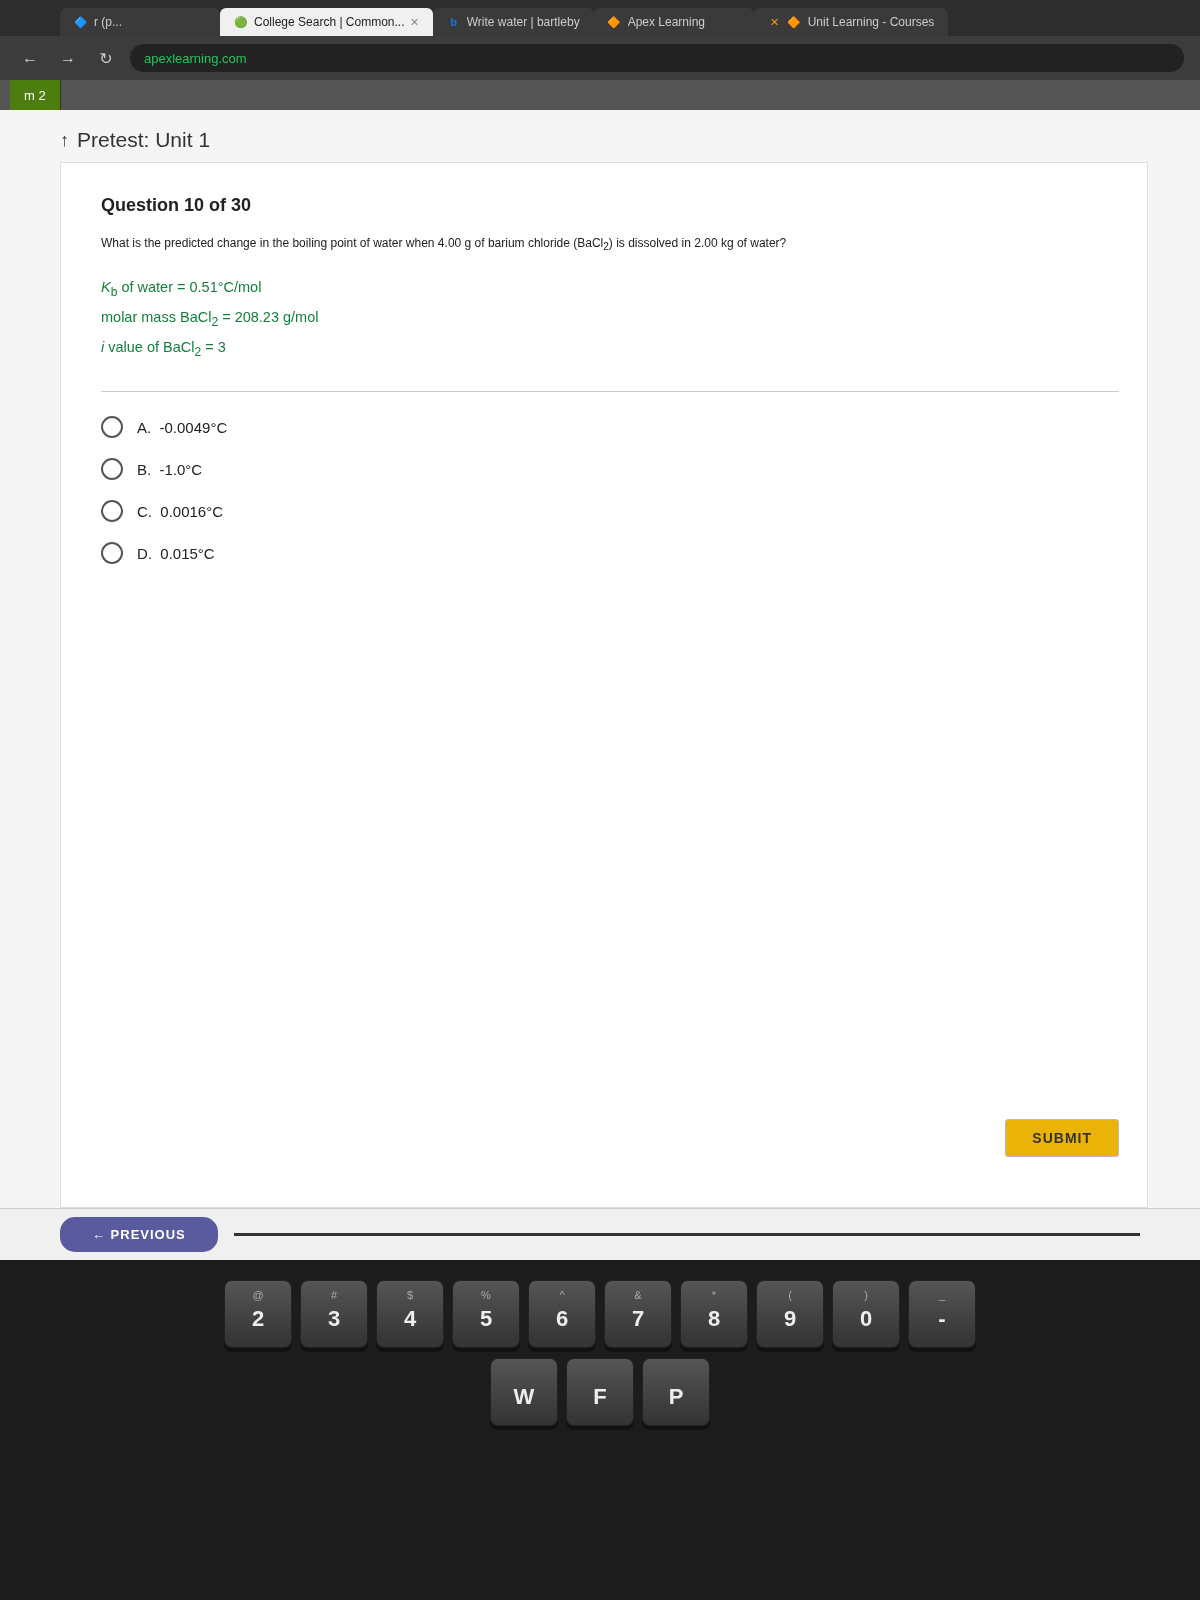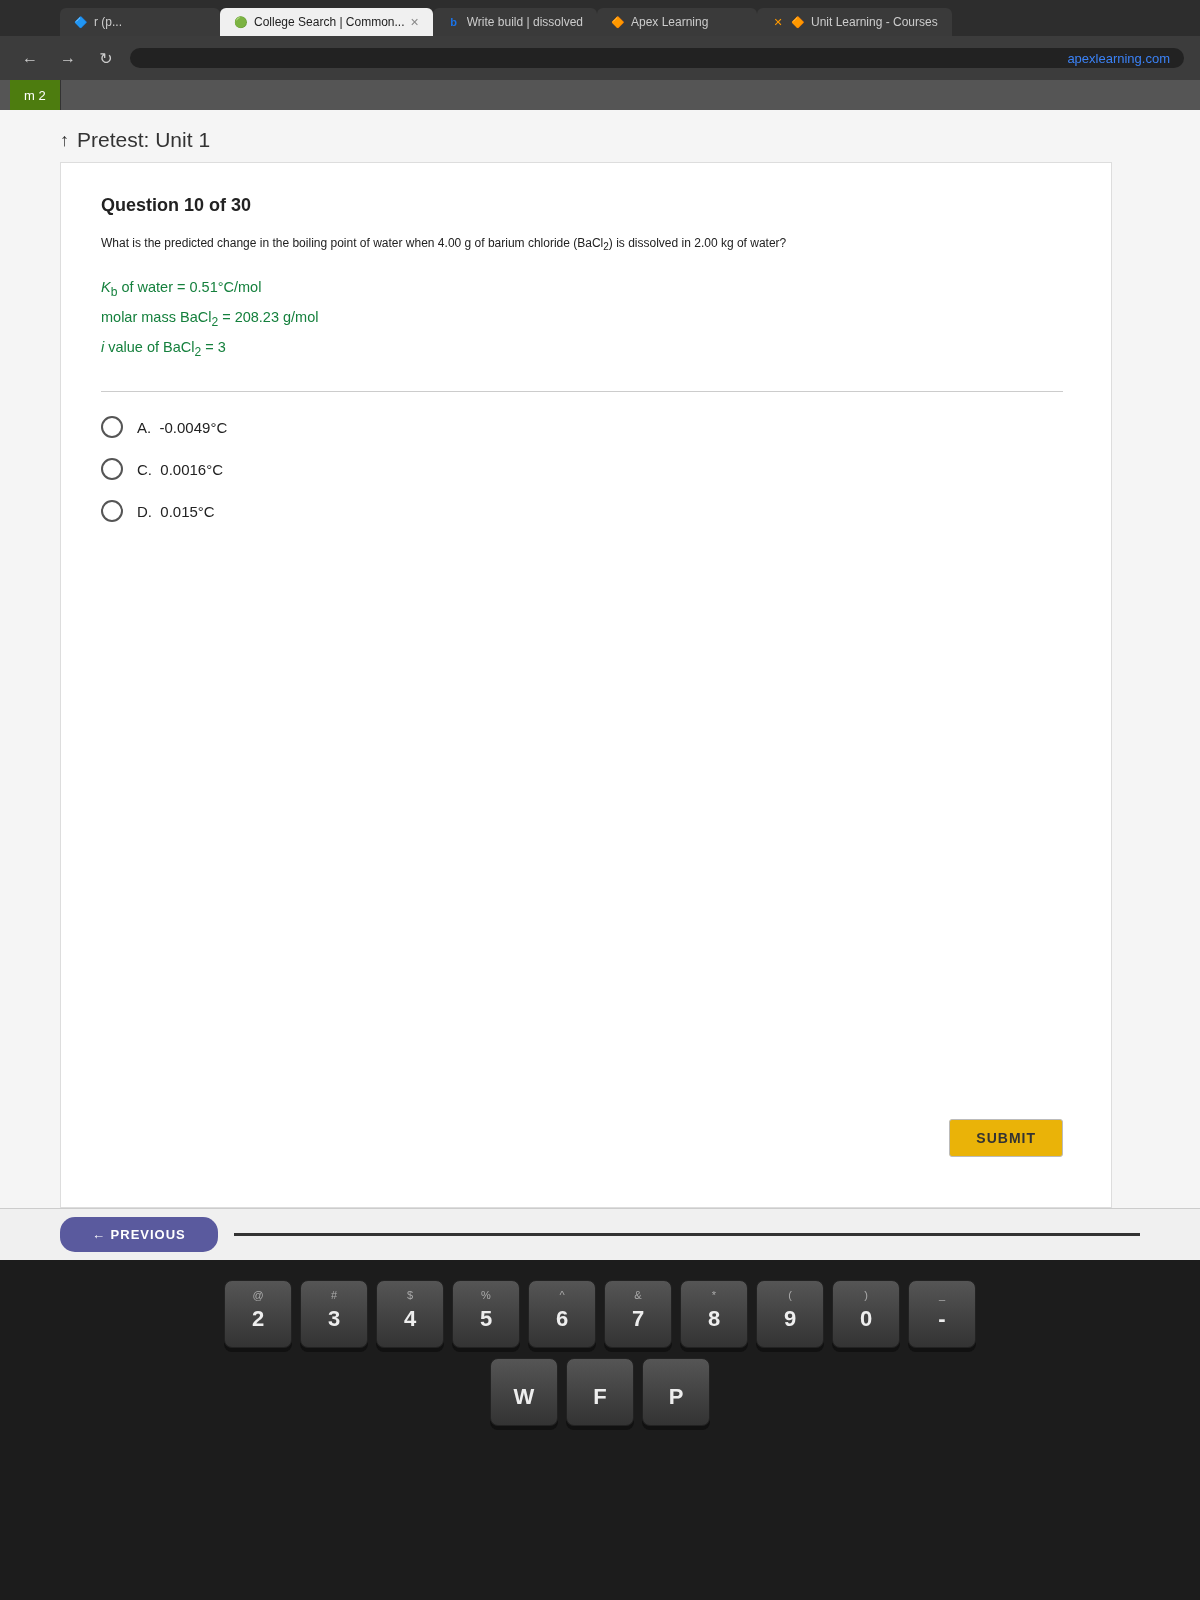--- a/index.html
+++ b/index.html
@@ -81,28 +81,27 @@
       border: none;
       color: #ccc;
       font-size: 16px;
       cursor: pointer;
       display: flex;
       align-items: center;
       justify-content: center;
     }
     .address-input {
       flex: 1;
-      height: 20px;
+      height: 28px;
       background: #222;
       border: none;
       border-radius: 14px;
-      color: #3b82f6;
+      color: #22c55e;
       padding: 0 14px;
       font-size: 13px;
-      text-align: right;
     }
 
     
     .page-content {
       flex: 1;
       background: #f5f5f5;
       display: flex;
       flex-direction: column;
       overflow: hidden;
     }
@@ -117,22 +116,22 @@
       color: #333;
     }
     .breadcrumb-icon {
       font-size: 18px;
       color: #333;
     }
 
     
     .question-card {
       background: #fff;
-      margin: 0 88px 0 60px;
-      padding: 32px 48px 40px 40px;
+      margin: 0 52px 0 60px;
+      padding: 32px 28px 40px 40px;
       border: 1px solid #ddd;
       flex: 1;
       display: flex;
       flex-direction: column;
     }
     .question-title {
       font-size: 18px;
       font-weight: bold;
       color: #222;
       margin-bottom: 18px;
@@ -308,21 +307,21 @@
     <span class="tab-favicon">🔷</span>
     <span class="tab-label">r (p...</span>
   </div>
   <div class="tab active">
     <span class="tab-favicon">🟢</span>
     <span class="tab-label">College Search | Common...</span>
     <span class="tab-close">×</span>
   </div>
   <div class="tab inactive">
     <span class="tab-favicon" style="font-weight:bold;color:#1a73e8;">b</span>
-    <span class="tab-label">Write build | dissolved</span>
+    <span class="tab-label">Write water | bartleby</span>
   </div>
   <div class="tab inactive">
     <span class="tab-favicon">🔶</span>
     <span class="tab-label">Apex Learning</span>
   </div>
   <div class="tab inactive">
     <span class="tab-favicon" style="color:#f90;">✕</span>
     <span class="tab-favicon">🔶</span>
     <span class="tab-label">Unit Learning - Courses</span>
   </div>
@@ -364,20 +363,24 @@
 
     <hr class="divider">
 
     <div class="answer-options">
 
       <div class="answer-option">
         <div class="radio-circle"></div>
         <span class="answer-label">A. &nbsp;-0.0049°C</span>
       </div>
 
+      <div class="answer-option">
+        <div class="radio-circle"></div>
+        <span class="answer-label">B. &nbsp;-1.0°C</span>
+      </div>
 
       <div class="answer-option">
         <div class="radio-circle"></div>
         <span class="answer-label">C. &nbsp;0.0016°C</span>
       </div>
 
       <div class="answer-option">
         <div class="radio-circle"></div>
         <span class="answer-label">D. &nbsp;0.015°C</span>
       </div>

